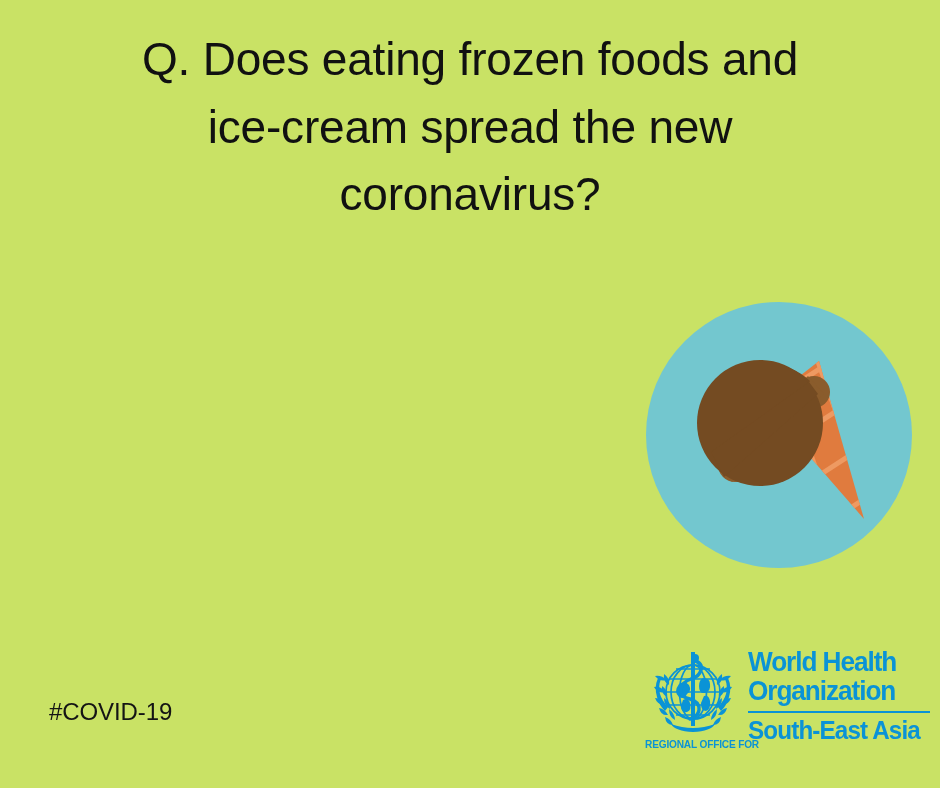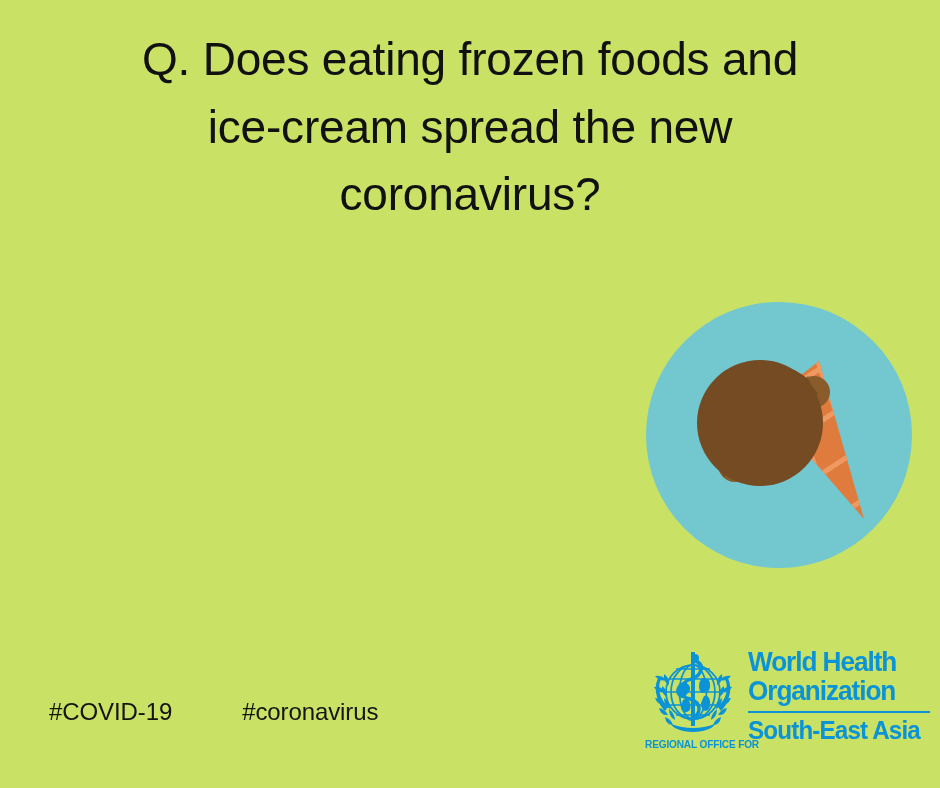--- a/index.html
+++ b/index.html
@@ -141,21 +141,20 @@
 
 <div id="poster">
 
   <div id="question">Q.  Does eating frozen foods and
 ice-cream spread the new
 coronavirus?</div>
 
 
   <div id="hashtags">
     <span class="tag-covid">#COVID-19</span>
-    <span class="tag-corona">#coronavirus</span>
   </div>
 
   <div id="icecream-illustration">
     <svg viewBox="0 0 266 266" width="266" height="266" aria-hidden="true">
       <circle cx="133" cy="133" r="133" fill="#73c7cf"></circle>
       <defs>
         <clipPath id="coneClip">
           <polygon points="118,102 173,59 218,217"></polygon>
         </clipPath>
       </defs>

